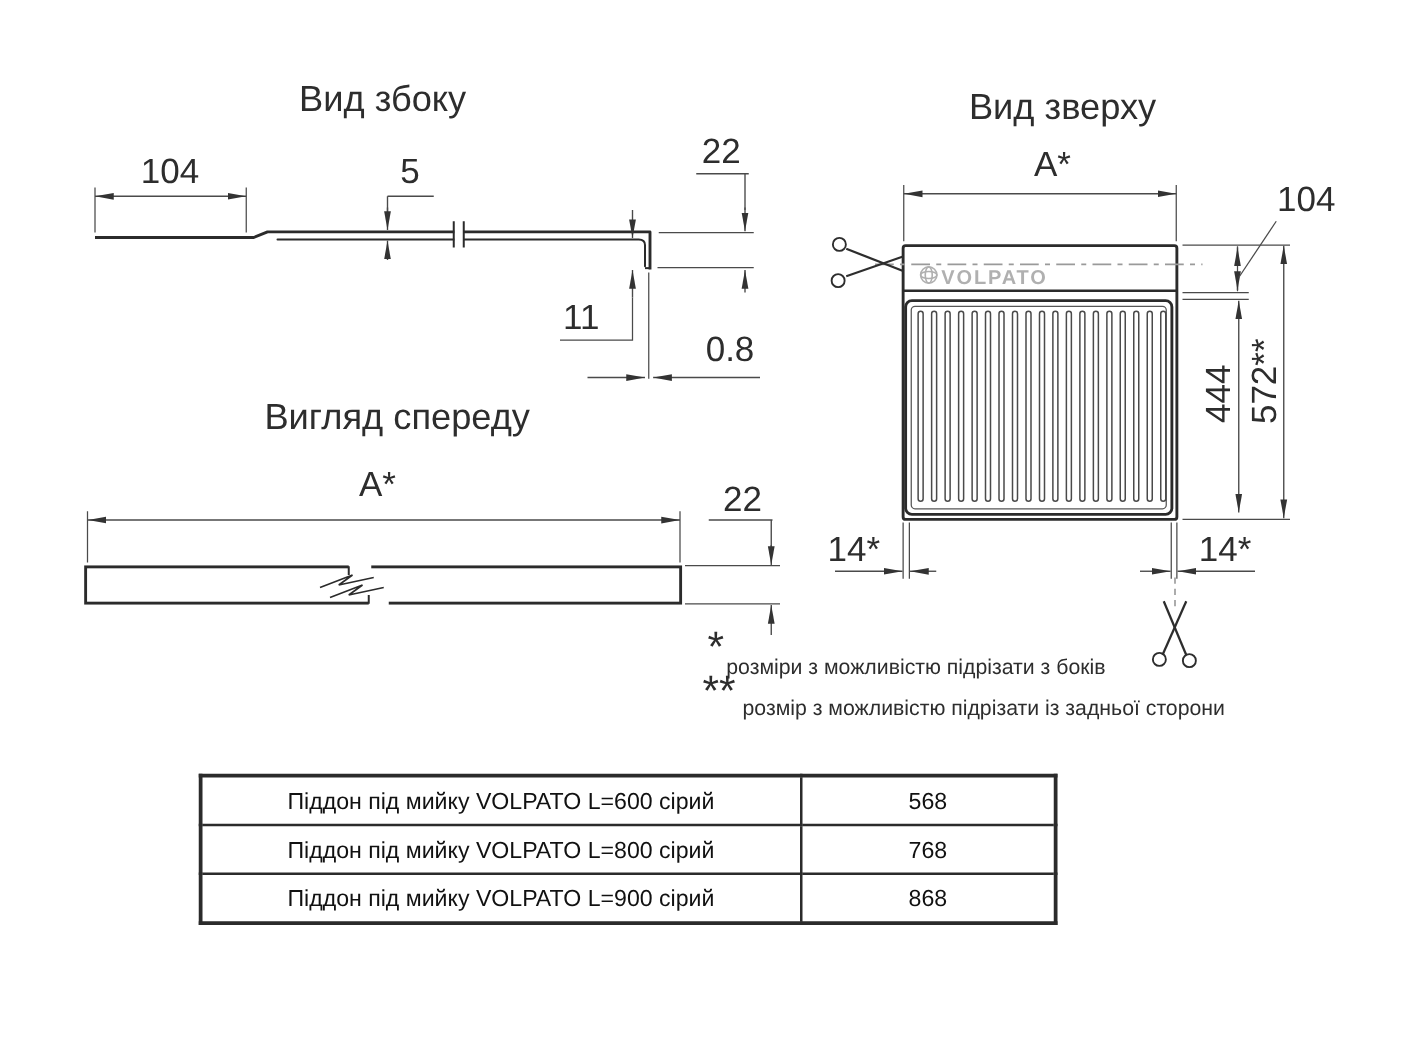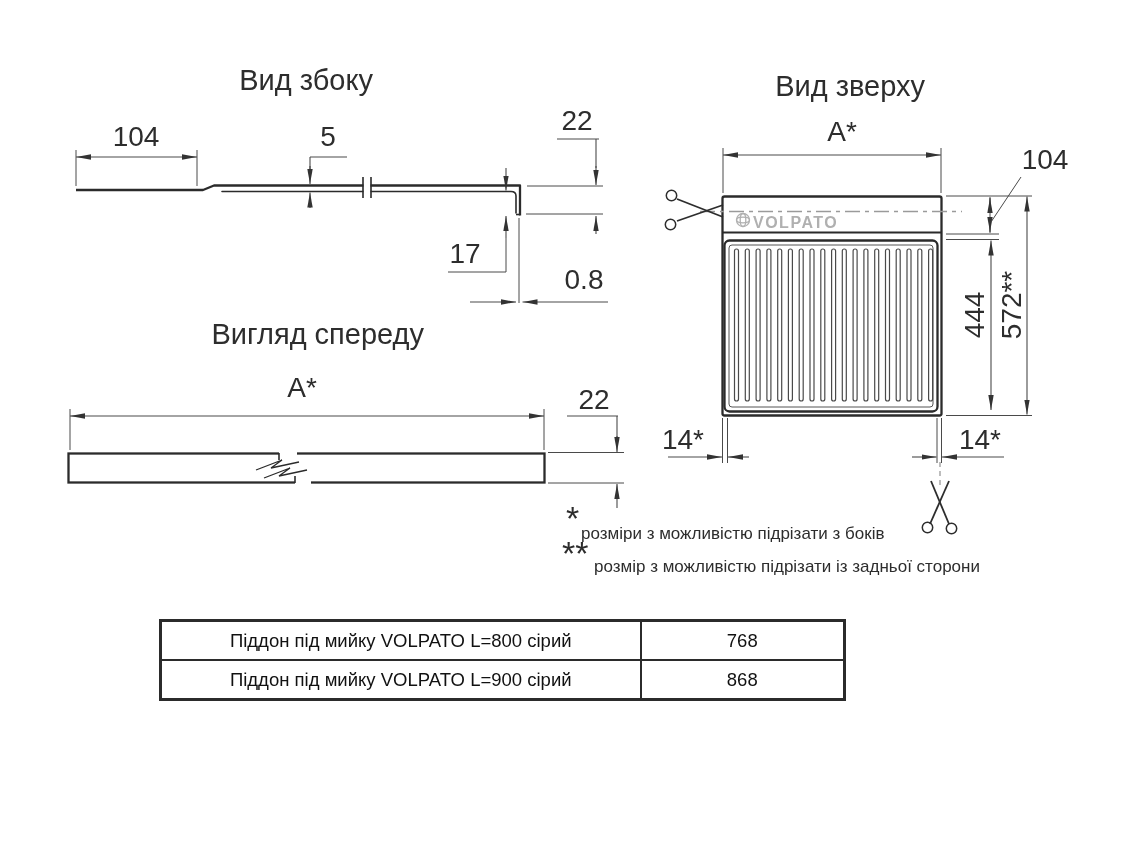--- a/index.html
+++ b/index.html
@@ -160,21 +160,21 @@
       <line x1="949" y1="481" x2="930" y2="524" stroke-width="1.8"></line>
       <circle cx="927.5" cy="527.5" r="5.2" stroke-width="1.5"></circle>
       <circle cx="951.5" cy="528.5" r="5.2" stroke-width="1.5"></circle>
     </g>
   </svg>
 
   <div class="lbl title" style="left:233px;top:64px;width:140px;">Вид збоку</div>
   <div class="lbl dim" style="left:101px;top:121px;width:70px;">104</div>
   <div class="lbl dim" style="left:313px;top:121px;width:30px;">5</div>
   <div class="lbl dim" style="left:547px;top:105px;width:60px;">22</div>
-  <div class="lbl dim" style="left:440px;top:238px;width:50px;">17</div>
+  <div class="lbl dim" style="left:440px;top:238px;width:50px;">11</div>
   <div class="lbl dim" style="left:554px;top:264px;width:60px;">0.8</div>
 
   <div class="lbl title" style="left:184px;top:318px;width:240px;">Вигляд спереду</div>
   <div class="lbl dim" style="left:272px;top:372px;width:60px;">A*</div>
   <div class="lbl dim" style="left:564px;top:384px;width:60px;">22</div>
 
   <div class="lbl title" style="left:753px;top:70px;width:172px;">Вид зверху</div>
   <div class="lbl dim" style="left:812px;top:116px;width:60px;">A*</div>
   <div class="lbl dim" style="left:1010px;top:144px;width:70px;">104</div>
   <div class="lbl dim rot" style="left:933px;top:301px;width:80px;height:28px;">444</div>
@@ -187,20 +187,24 @@
   <div class="lbl fn-text" style="left:581px;top:524px;">розміри з можливістю підрізати з боків</div>
   <div class="lbl fn-mark" style="left:562px;top:543px;">**</div>
   <div class="lbl fn-text" style="left:594px;top:557px;">розмір з можливістю підрізати із задньої сторони</div>
 
   <table class="spec">
     <colgroup>
         <col style="width:480px">
         <col style="width:204px">
       </colgroup>
     <tbody>
+    <tr>
+      <td>Піддон під мийку VOLPATO L=600  сірий</td>
+      <td class="val">568</td>
+    </tr>
     <tr>
       <td>Піддон під мийку VOLPATO L=800 сірий</td>
       <td class="val">768</td>
     </tr>
     <tr>
       <td>Піддон під мийку VOLPATO L=900 сірий</td>
       <td class="val">868</td>
     </tr>
   </tbody>
     </table>

